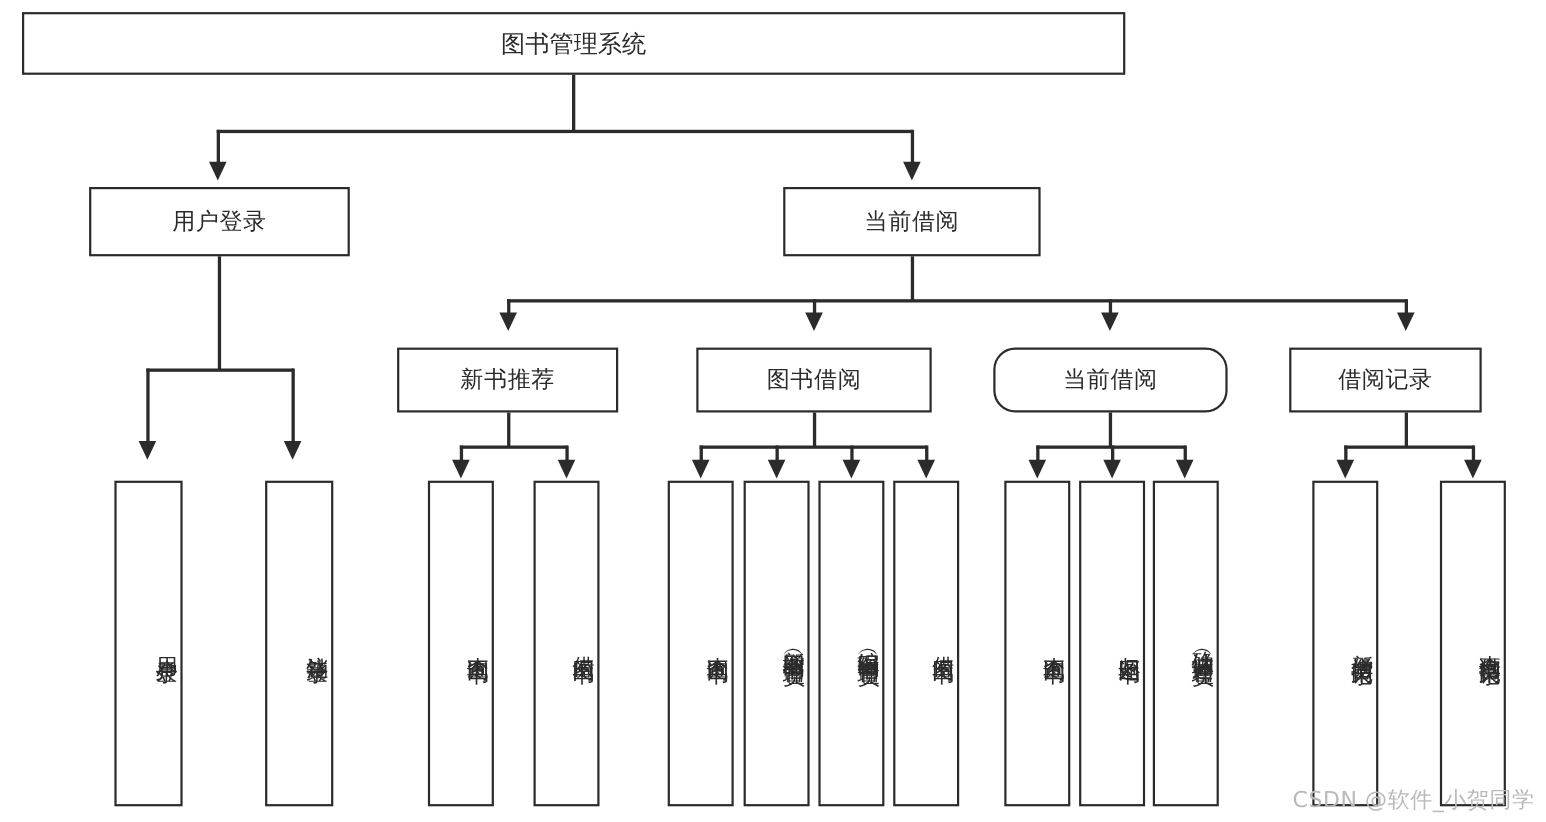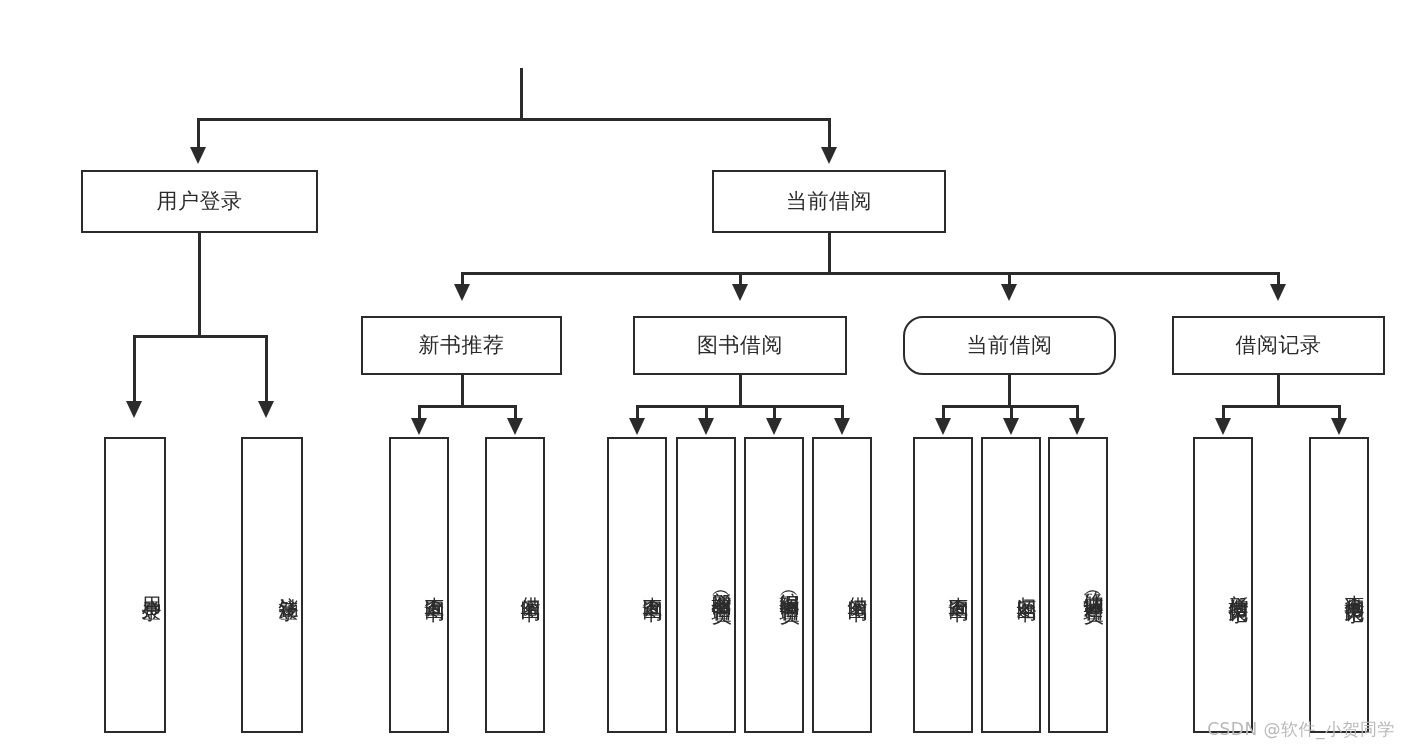--- a/index.html
+++ b/index.html
@@ -60,32 +60,35 @@
     width: 0;
     height: 0;
     border-left: 8px solid transparent;
     border-right: 8px solid transparent;
     border-top: 17px solid #2b2b2b;
   }
   .watermark {
     position: absolute;
     right: 10px;
     bottom: 6px;
-    font-size: 17px;
+    font-size: 20px;
     color: #b9b9b9;
     letter-spacing: 0.5px;
     white-space: nowrap;
     text-align: center;
   }
 </style>
 </head>
 <body>
 
 <div id="canvas">
 
+  <div class="node title" style="left:20px; top:11px; width:1003px; height:57px;">
+    <span>图书管理系统</span>
+  </div>
 
   <div class="conn vline" style="left:520px; top:68px; width:2.5px; height:51px;"></div>
 
   <div class="conn hline" style="left:197px; top:118px; width:633px; height:2.5px;"></div>
 
   <div class="conn vline" style="left:197px; top:118px; width:2.5px; height:31px;"></div>
   <div class="arrow" style="left:190px; top:147px;"></div>
   <div class="conn vline" style="left:828px; top:118px; width:2.5px; height:31px;"></div>
   <div class="arrow" style="left:821px; top:147px;"></div>
 
@@ -116,21 +119,21 @@
 
   <div class="node h" style="left:361px; top:316px; width:201px; height:59px;">
     <span>新书推荐</span>
   </div>
   <div class="node h" style="left:633px; top:316px; width:214px; height:59px;">
     <span>图书借阅</span>
   </div>
   <div class="node h" style="left:903px; top:316px; width:213px; height:59px;border-radius:20px;">
     <span>当前借阅</span>
   </div>
-  <div class="node h" style="left:1172px; top:316px; width:213px; height:59px;">
+  <div class="node h" style="left:1172px; top:316px; width:175px; height:59px;">
     <span>借阅记录</span>
   </div>
 
   <div class="conn vline" style="left:461px; top:375px; width:2.5px; height:32px;"></div>
   <div class="conn hline" style="left:418px; top:405px; width:98px; height:2.5px;"></div>
   <div class="conn vline" style="left:418px; top:405px; width:2.5px; height:15px;"></div>
   <div class="arrow" style="left:411px; top:418px;"></div>
   <div class="conn vline" style="left:514px; top:405px; width:2.5px; height:15px;"></div>
   <div class="arrow" style="left:507px; top:418px;"></div>
 

